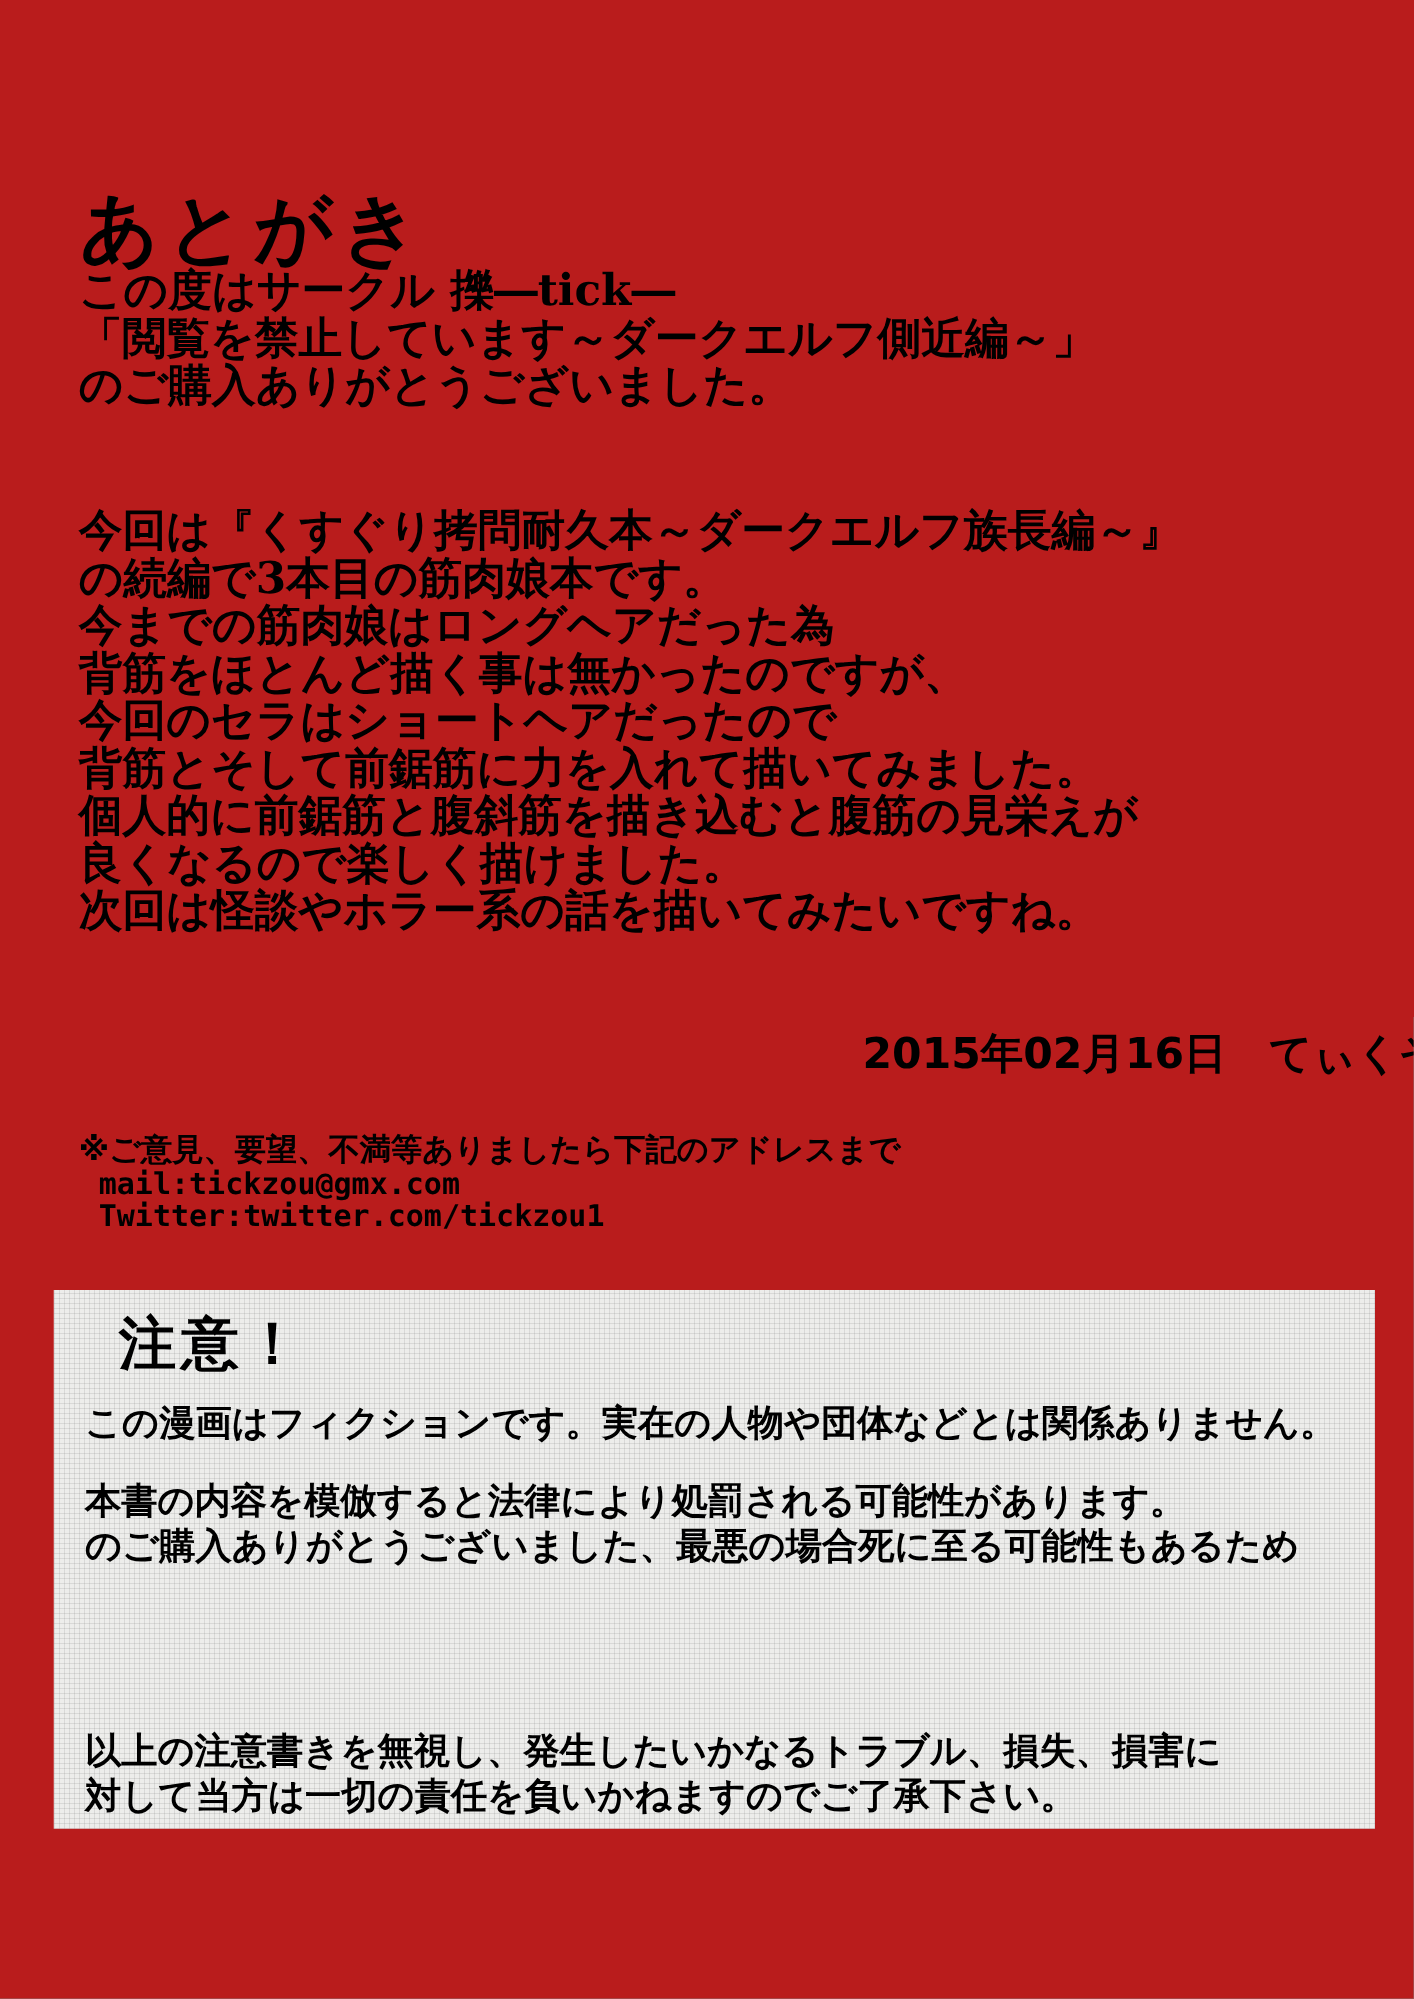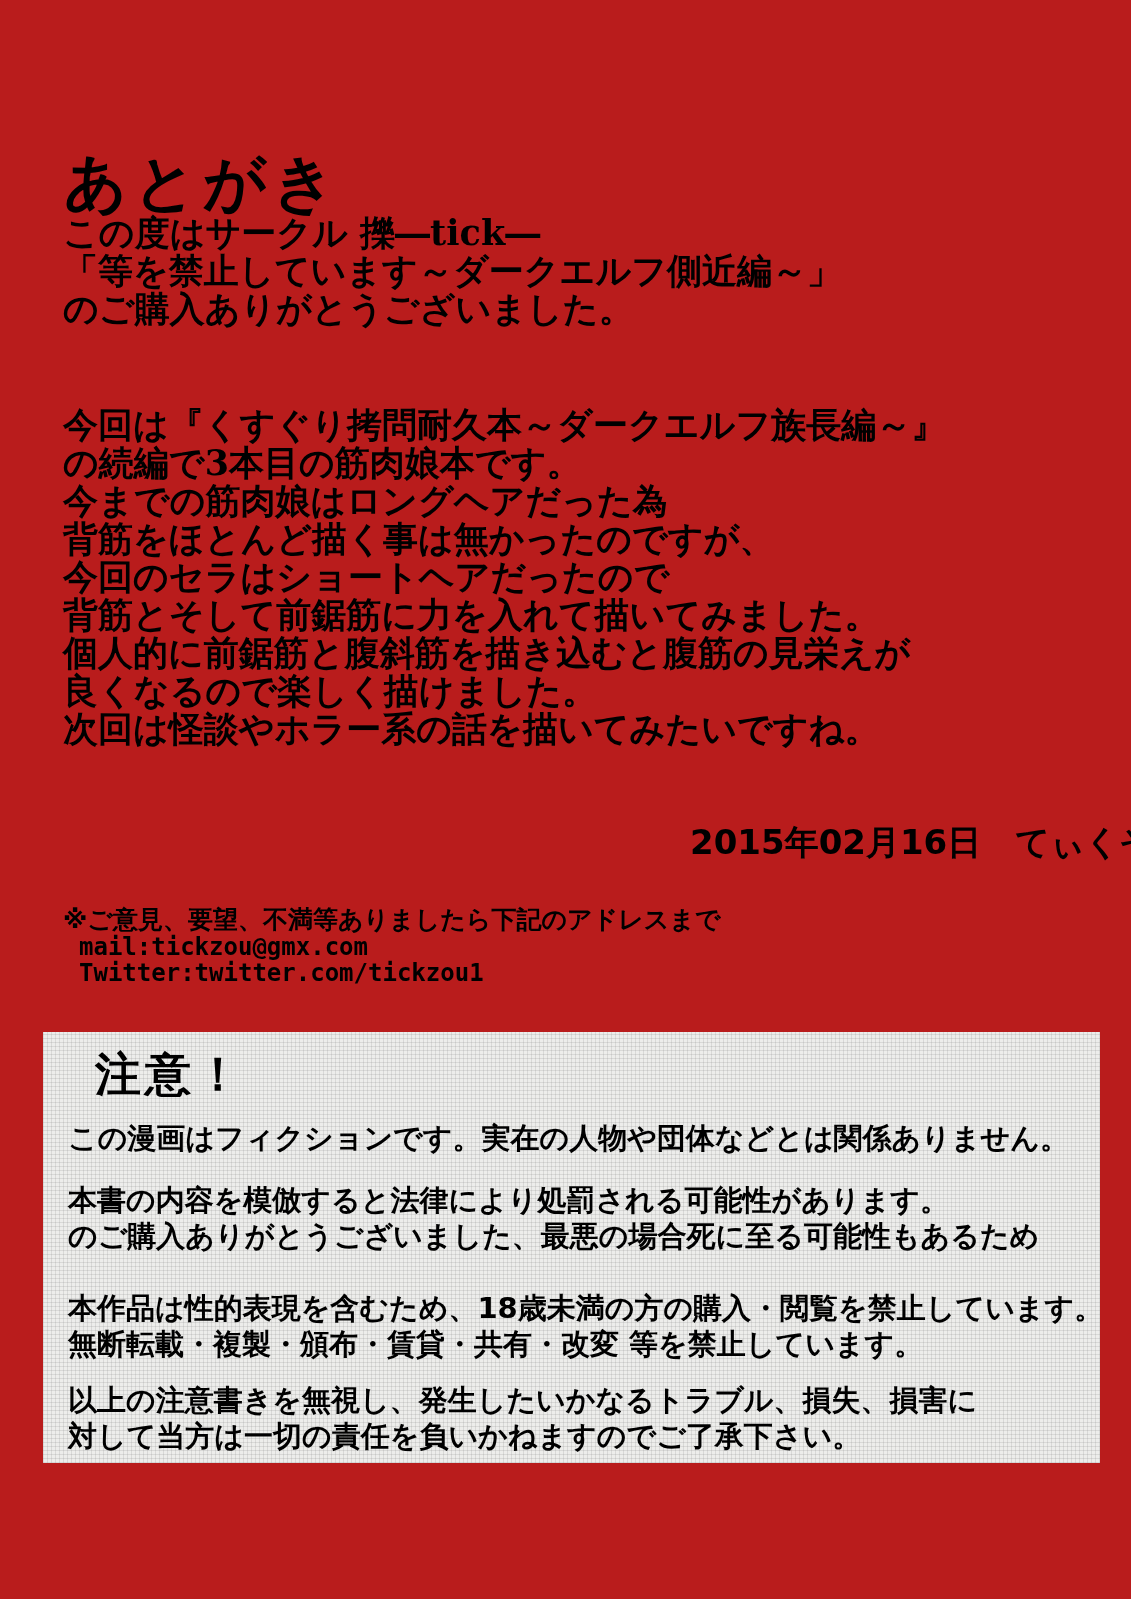--- a/index.html
+++ b/index.html
@@ -111,21 +111,21 @@
 </style>
 </head>
 <body>
 
 <div class="page">
 
   <h1 class="page-title serif">あとがき</h1>
 
   <div class="body-para body-para-1 serif">
     <div>この度はサークル 擽―tick―</div>
-    <div>「等を禁止しています～ダークエルフ側近編～」</div>
+    <div>「閲覧を禁止しています～ダークエルフ側近編～」</div>
     <div>のご購入ありがとうございました。</div>
   </div>
 
   <div class="body-para body-para-2 serif">
     <div>今回は『くすぐり拷問耐久本～ダークエルフ族長編～』</div>
     <div>の続編で3本目の筋肉娘本です。</div>
     <div>今までの筋肉娘はロングヘアだった為</div>
     <div>背筋をほとんど描く事は無かったのですが、</div>
     <div>今回のセラはショートヘアだったので</div>
     <div>背筋とそして前鋸筋に力を入れて描いてみました。</div>
@@ -145,24 +145,20 @@
 
     <div class="warning-para warning-para-fiction sans">
       <div>この漫画はフィクションです。実在の人物や団体などとは関係ありません。</div>
     </div>
 
     <div class="warning-para warning-para-imitation sans">
       <div>本書の内容を模倣すると法律により処罰される可能性があります。</div>
       <div>のご購入ありがとうございました、最悪の場合死に至る可能性もあるため</div>
     </div>
 
-    <div class="warning-para warning-para-adult sans">
-      <div>本作品は性的表現を含むため、18歳未満の方の購入・閲覧を禁止しています。</div>
-      <div>無断転載・複製・頒布・賃貸・共有・改変 等を禁止しています。</div>
-    </div>
 
     <div class="warning-para warning-para-disclaimer sans">
       <div>以上の注意書きを無視し、発生したいかなるトラブル、損失、損害に</div>
       <div>対して当方は一切の責任を負いかねますのでご了承下さい。</div>
     </div>
   </div>
 
 </div>
 
 </body></html>

